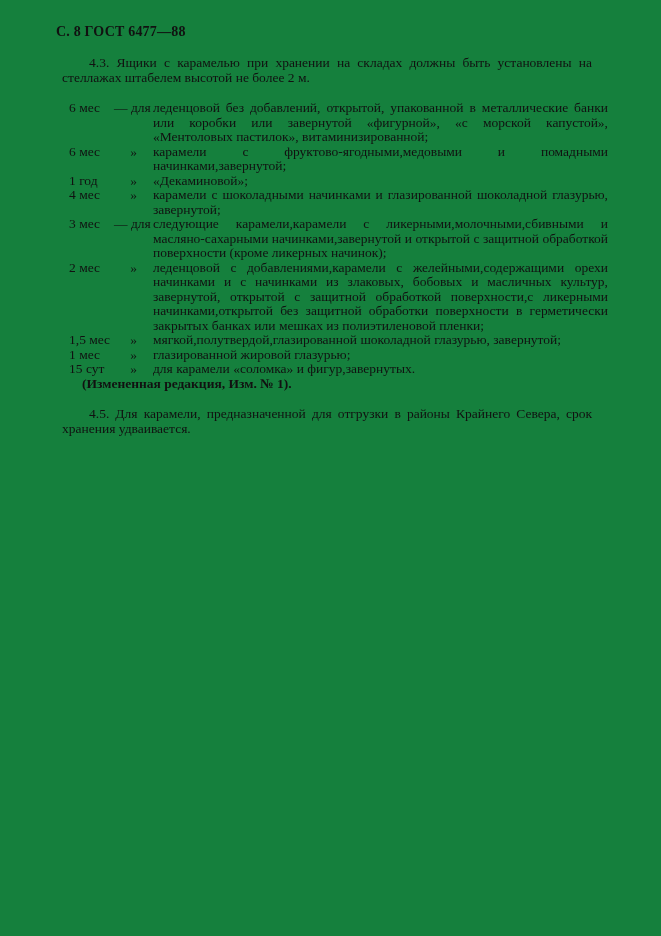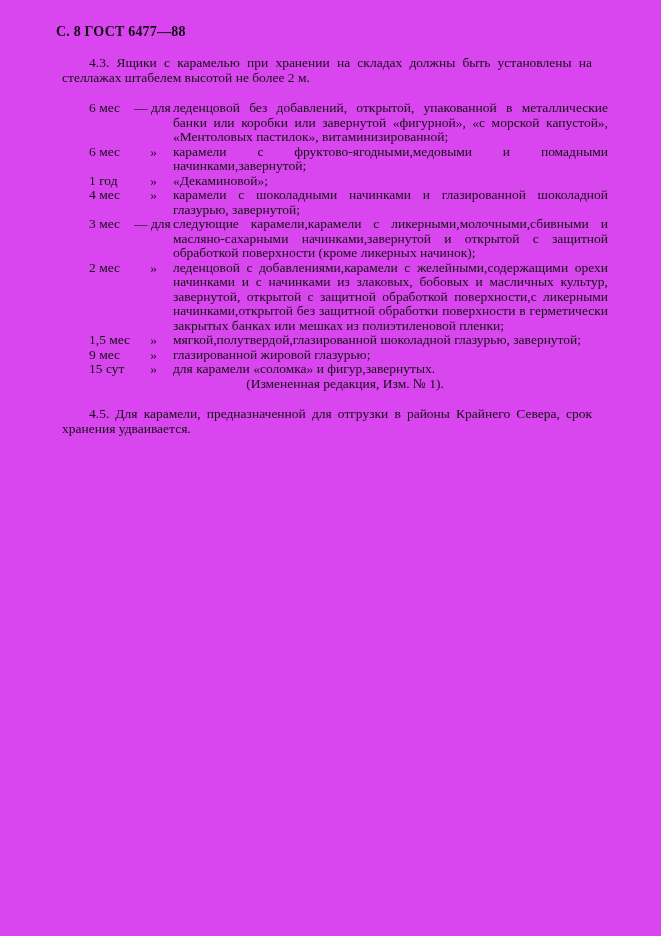--- a/index.html
+++ b/index.html
@@ -4,21 +4,21 @@
 <style>
   html, body {
     margin: 0;
     padding: 0;
     background: #ffffff;
   }
   .page {
     position: relative;
     width: 661px;
     height: 936px;
-    background: #d946ef;
+    background: #15803d;
     color: #111111;
     font-family: "Liberation Serif", "DejaVu Serif", serif;
     font-size: 13.5px;
     line-height: 14.5px;
     overflow: hidden;
   }
   .content {
     position: absolute;
     top: 24px;
     left: 46px;
@@ -30,21 +30,21 @@
     line-height: 16px;
     margin: 0 0 14px 10px;
     letter-spacing: 0.2px;
   }
   .para {
     margin: 16px;
     text-align: justify;
     text-indent: 27px;
   }
   .terms {
-    margin-left: 43px;
+    margin-left: 23px;
   }
   .term-row {
     display: flex;
     align-items: flex-start;
   }
   .term-dur {
     flex: 0 0 45px;
     white-space: nowrap;
   }
   .term-sep {
@@ -53,22 +53,21 @@
   }
   .term-sep.center {
     text-align: center;
   }
   .term-desc {
     flex: 1 1 auto;
     text-align: justify;
   }
   .amendment {
     margin: 0 0 0 36px;
-    font-weight: normal;
-    text-align: center;
+    font-weight: bold;
   }
 </style>
 </head>
 <body>
 
 <div class="page">
   <div class="content">
 
     <div class="page-header">С. 8 ГОСТ 6477—88</div>
 
@@ -112,21 +111,21 @@
         <span class="term-desc">леденцовой с добавлениями,карамели с желейными,содержащими орехи начинками и с начинками из злаковых, бобовых и масличных культур, завернутой, открытой с защитной обработкой поверхности,с ликерными начинками,открытой без защитной обработки поверхности в герметически закрытых банках или мешках из полиэтиленовой пленки;</span>
       </div>
 
       <div class="term-row">
         <span class="term-dur">1,5 мес</span>
         <span class="term-sep center">»</span>
         <span class="term-desc">мягкой,полутвердой,глазированной шоколадной глазурью, завернутой;</span>
       </div>
 
       <div class="term-row">
-        <span class="term-dur">9 мес</span>
+        <span class="term-dur">1 мес</span>
         <span class="term-sep center">»</span>
         <span class="term-desc">глазированной жировой глазурью;</span>
       </div>
 
       <div class="term-row">
         <span class="term-dur">15 сут</span>
         <span class="term-sep center">»</span>
         <span class="term-desc">для карамели «соломка» и фигур,завернутых.</span>
       </div>
 

